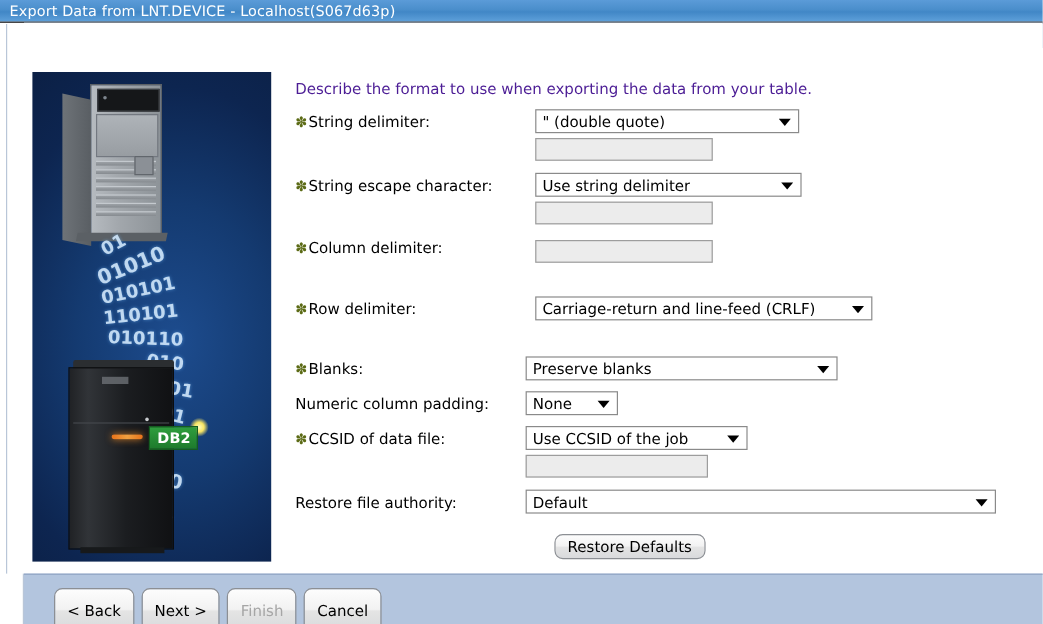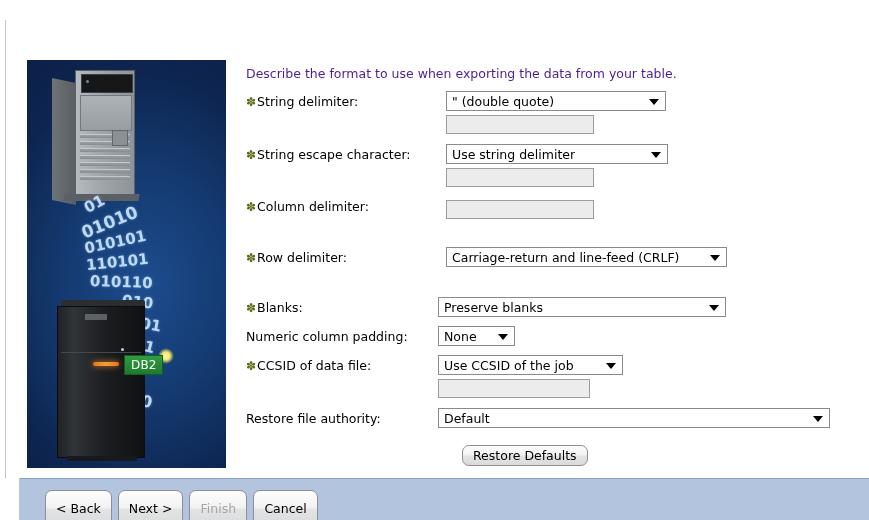--- a/index.html
+++ b/index.html
@@ -188,21 +188,21 @@
   .server-dot { position:absolute; left:64px; top:48px; width:3px; height:3px; background:#c9ccd0; border-radius:50%;}
   .server-foot { position:absolute; left:10px; top:156px; width:70px; height:5px; background:#17191b;}
 
   .db2-badge {
     position: absolute;
     left: 97px; top: 295px;
     padding: 2px 5px 2px 6px;
     background: linear-gradient(to bottom, #2f9e3e, #1d7a2c);
     color: #ffffff;
     font-size: 12px;
-    font-weight: normal;
+    font-weight: bold;
     font-family: "DejaVu Sans", sans-serif;
     border: 1px solid #145c20;
     letter-spacing: .2px;
   }
   .db2-spark {
     position: absolute;
     left: 131px; top: 288px;
     width: 16px; height: 16px;
     background: radial-gradient(circle, #fffbbf 0%, #f7e463 35%, rgba(247,228,99,0) 70%);
   }
@@ -333,20 +333,23 @@
     background: #ffffff;
     border-right: 1px solid #b9c6d8;
     box-sizing: border-box;
   }
 </style>
 </head>
 <body>
 
 <div class="window">
 
+  <div class="titlebar">
+    <div class="titlebar-text">Export Data from LNT.DEVICE - Localhost(S067d63p)</div>
+  </div>
 
   <div class="body-area">
     <div class="left-rail"></div>
   </div>
 
   <div class="panel-headerstrip"></div>
 
   <div class="panel">
 
     <div class="banner" style="left:7px; top:41px;">
@@ -446,21 +449,21 @@
             <span class="caret"></span>
           </div>
         </div>
       </div>
 
       <div class="row" style="top:281px;">
         <div class="label">
           <span class="req">✽</span><span>Blanks:</span>
         </div>
         <div class="widget" style="left:192px; top:-3px;">
-          <div class="combo" style="width:288px;">
+          <div class="combo" style="width:260px;">
             <span class="combo-text">Preserve blanks</span>
             <span class="caret"></span>
           </div>
         </div>
       </div>
 
       <div class="row" style="top:310px;">
         <div class="label">Numeric column padding:</div>
         <div class="widget" style="left:192px; top:-3px;">
           <div class="combo" style="width:77px;">

